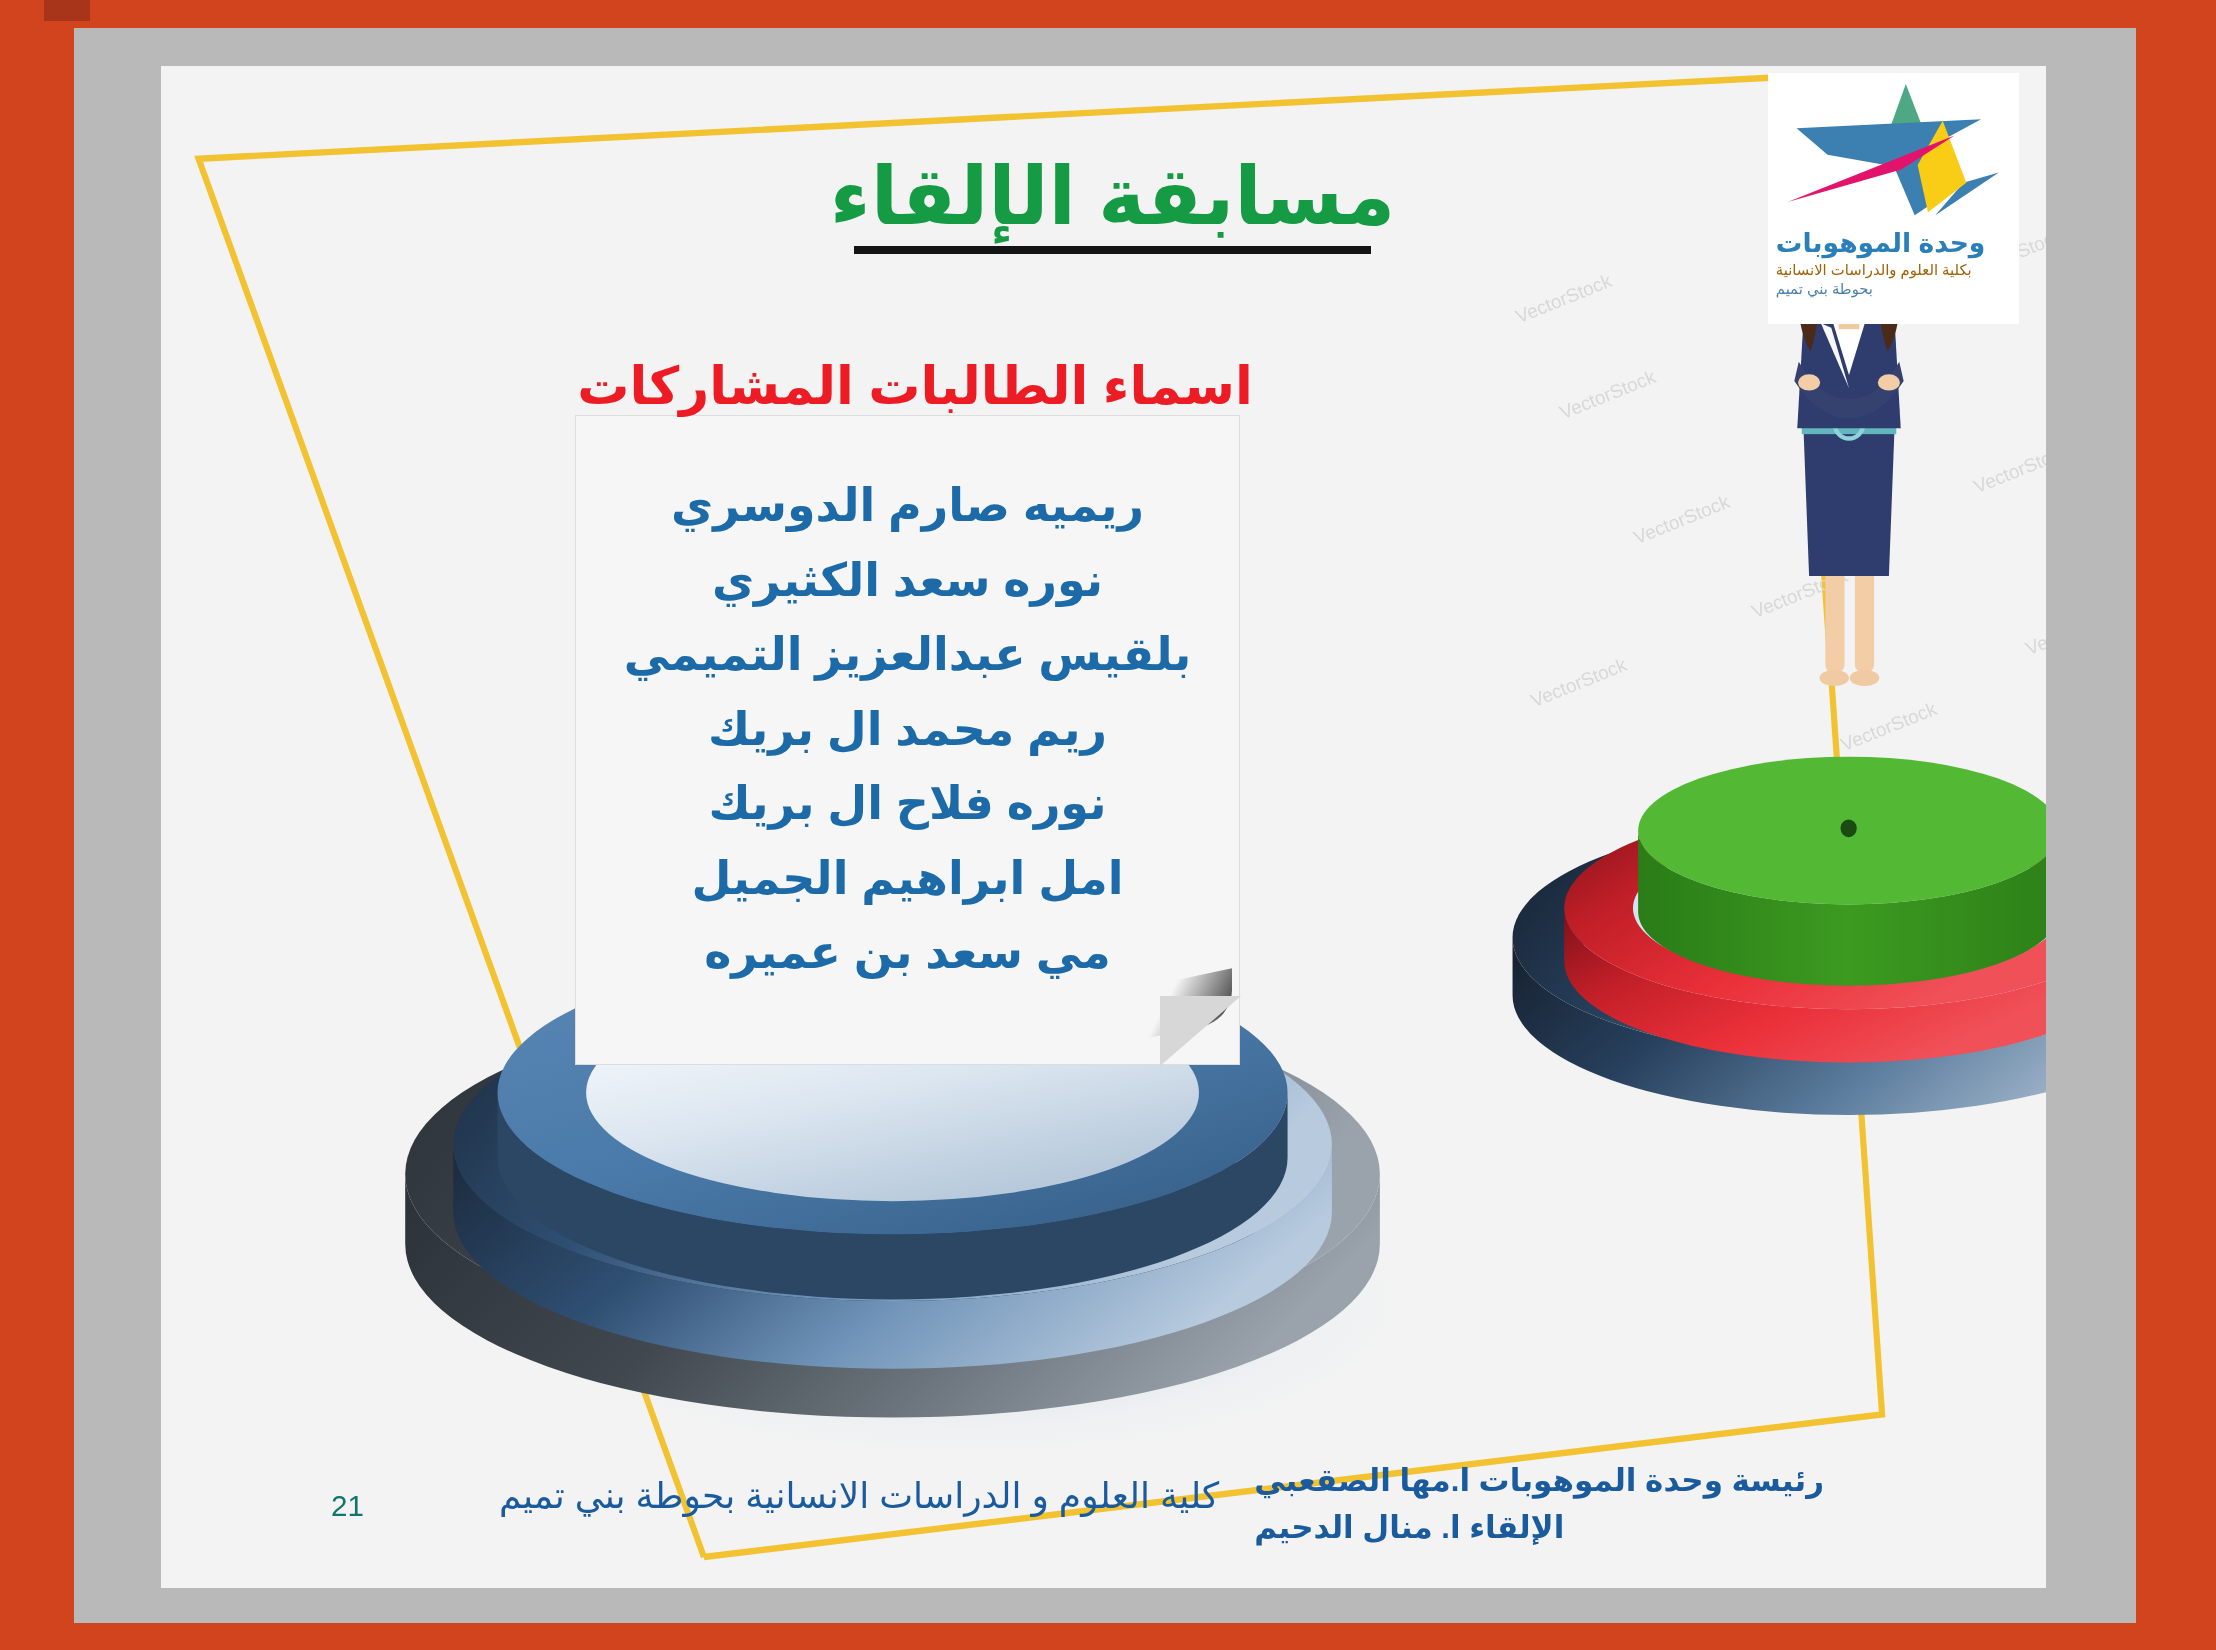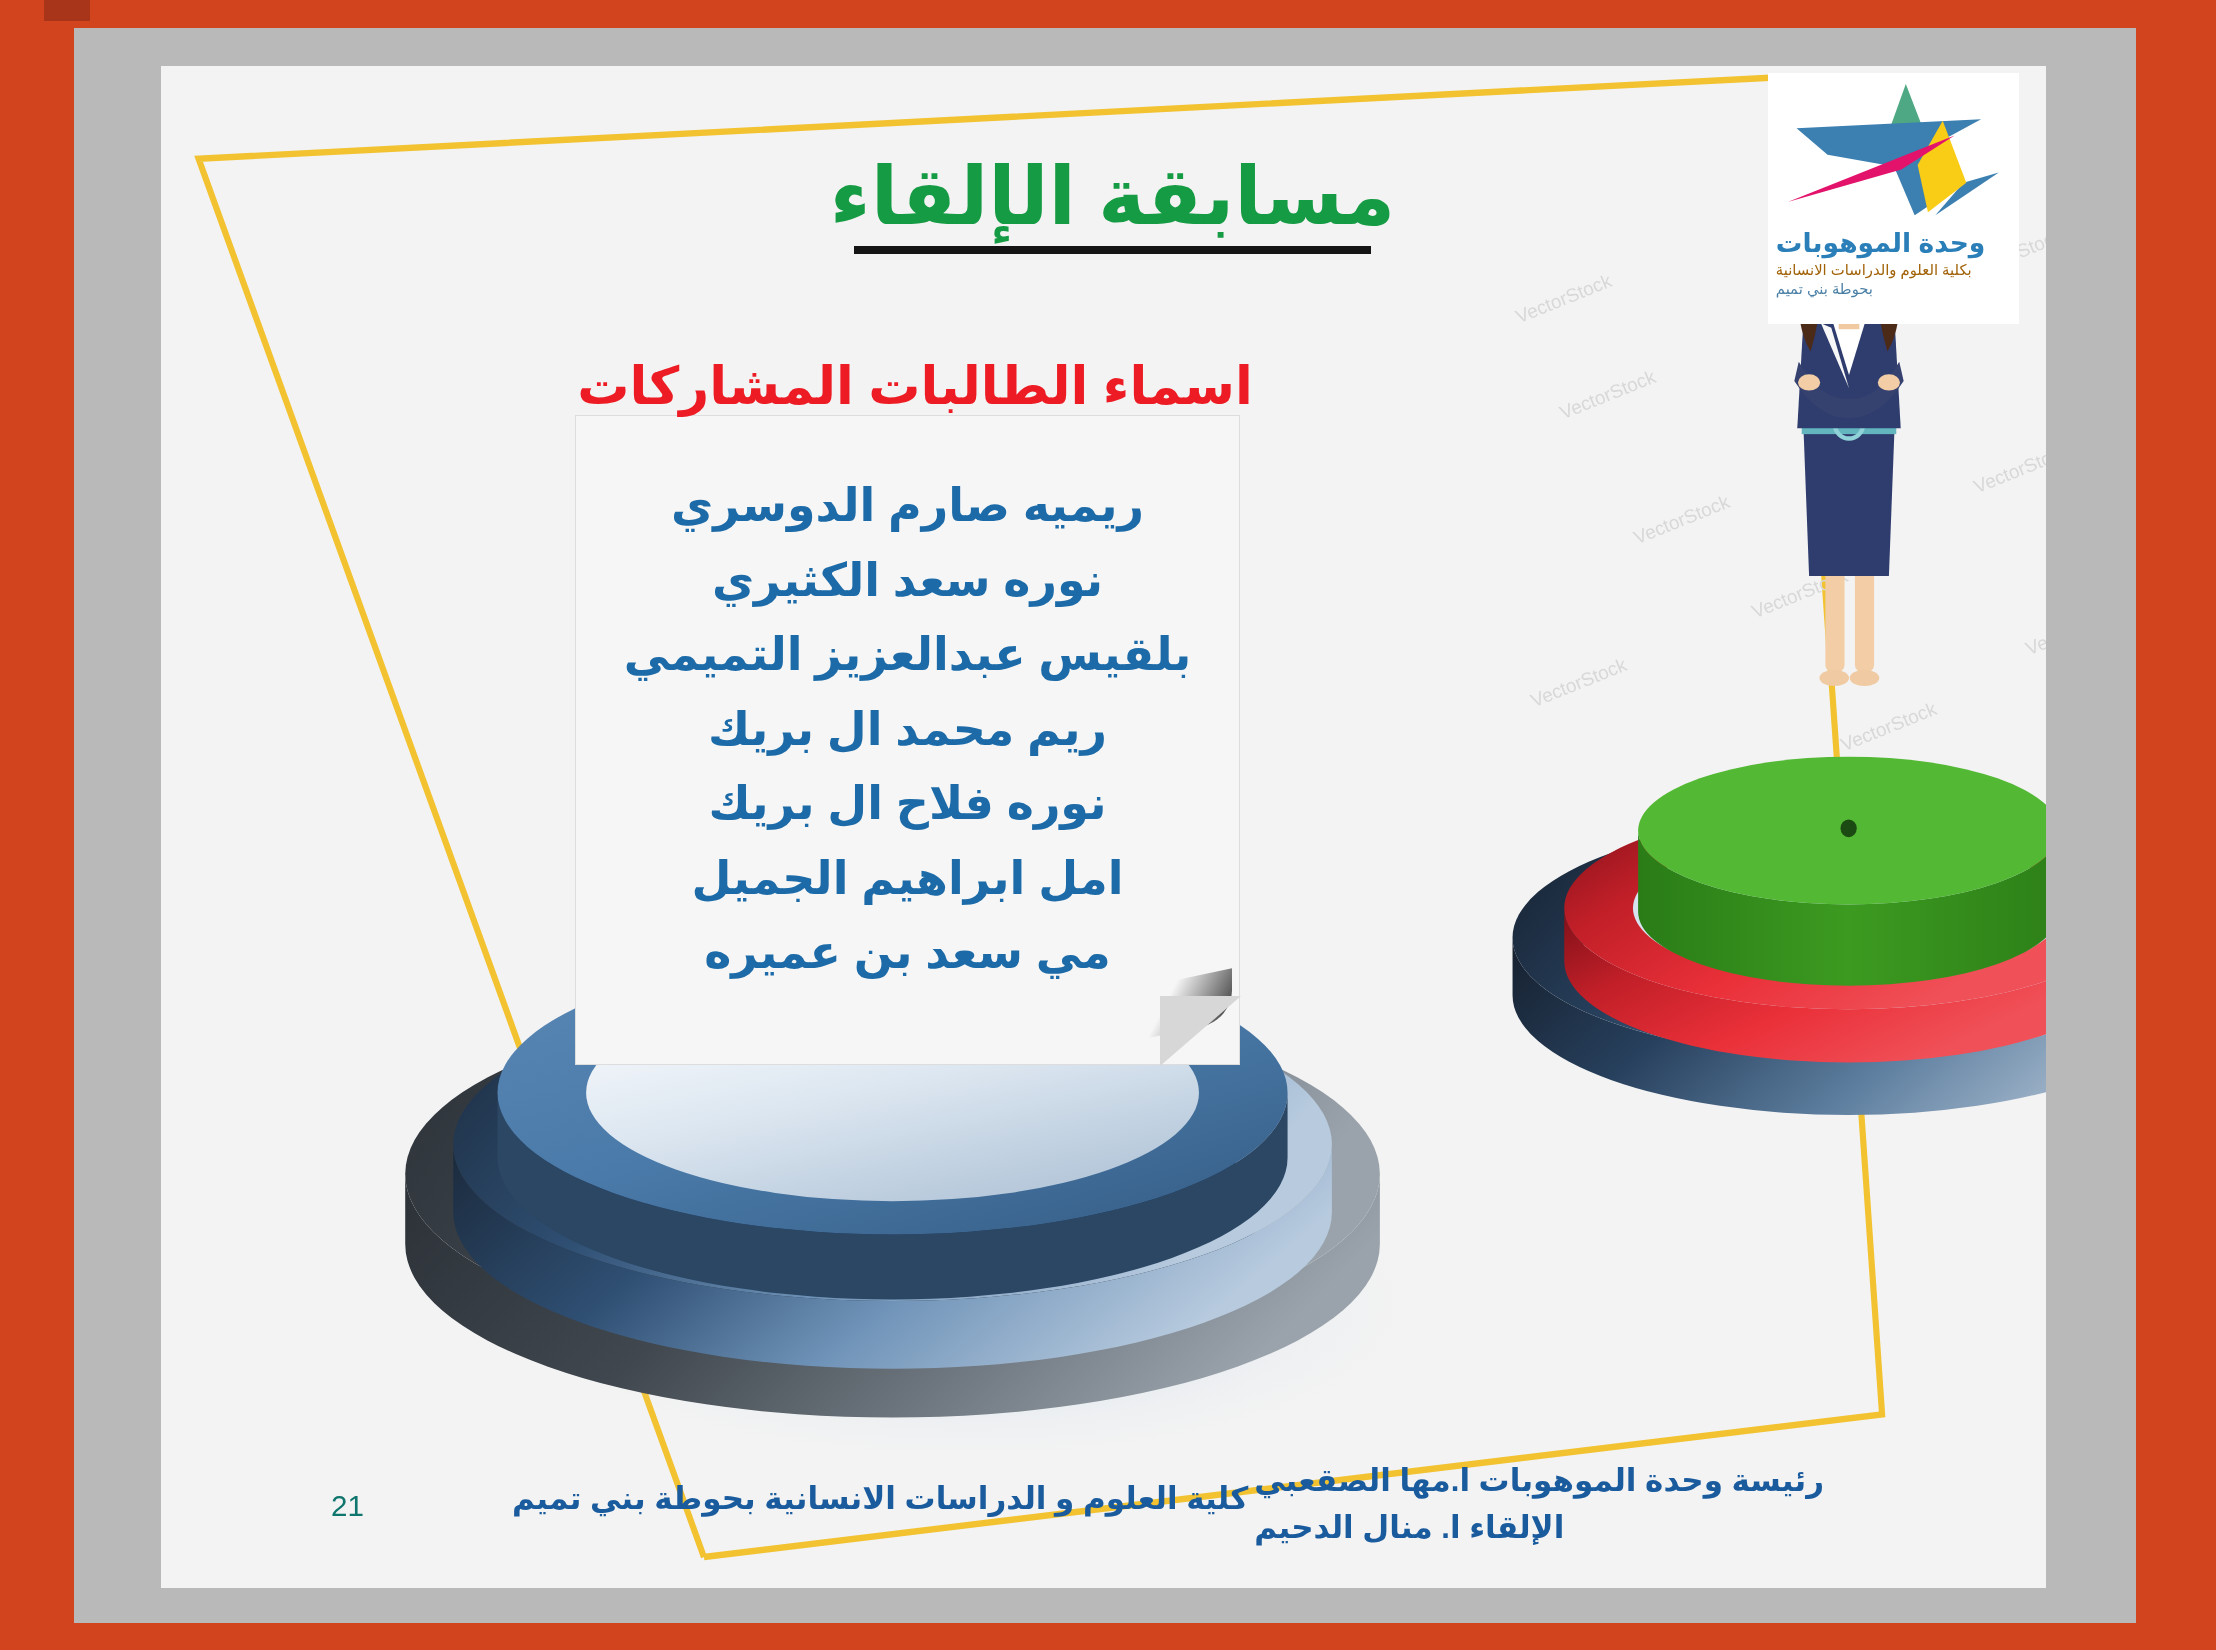--- a/index.html
+++ b/index.html
@@ -169,22 +169,22 @@
   #logo-title {
     font-size:26.6px; font-weight:bold; color:#2a7fb8;
     line-height:1; margin-top:-3px; letter-spacing:-0.4px;
   }
   #logo-sub1 { font-size:14.8px; color:#a16207; margin-top:5.2px; line-height:1.15; }
   #logo-sub2 { font-size:14.8px; color:#4a7fa5; margin-top:2.2px; line-height:1.15; }
 
   
   #footer-left-org {
     position:absolute;
-    left:351px; bottom:71px;
-    font-size:31px; font-weight:bold; color:#1A5B9E;
+    left:338px; bottom:71px;
+    font-size:36px; font-weight:normal; color:#1A5B9E;
     white-space:nowrap;
     z-index:9;
   }
   #page-number {
     position:absolute;
     left:170px; bottom:65px;
     font-size:29.6px; color:#0f766e;
     z-index:9;
   }
   #footer-right {

